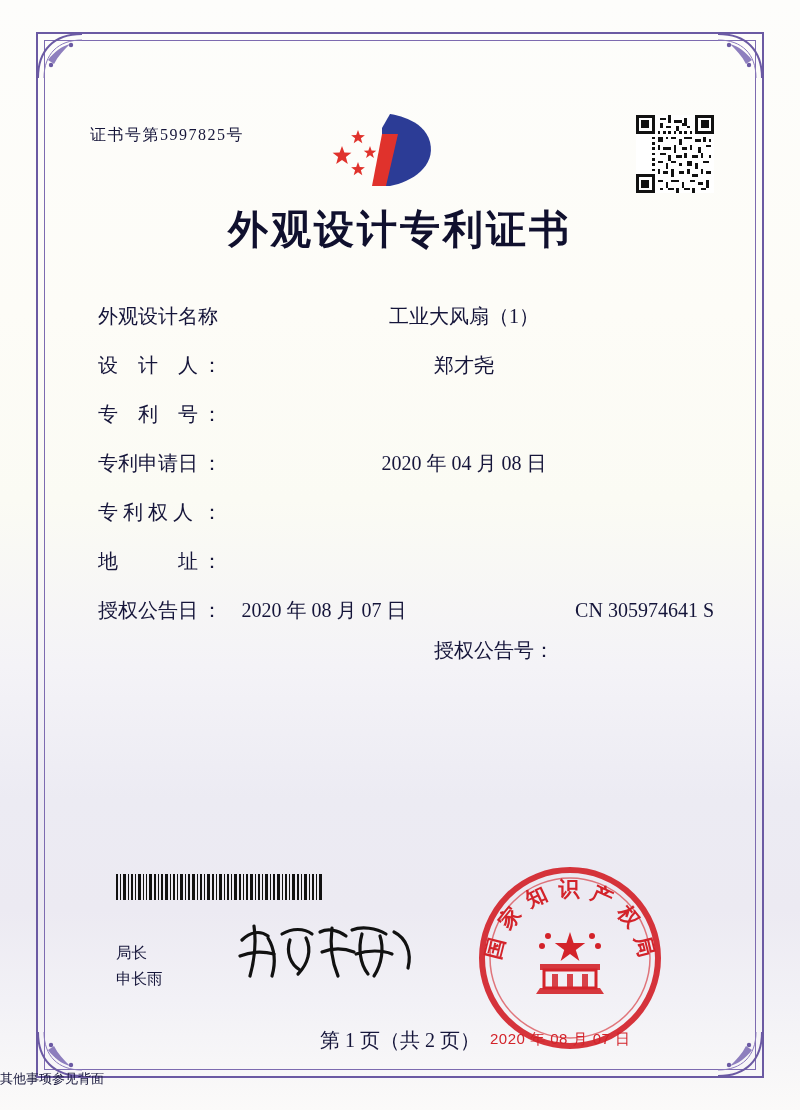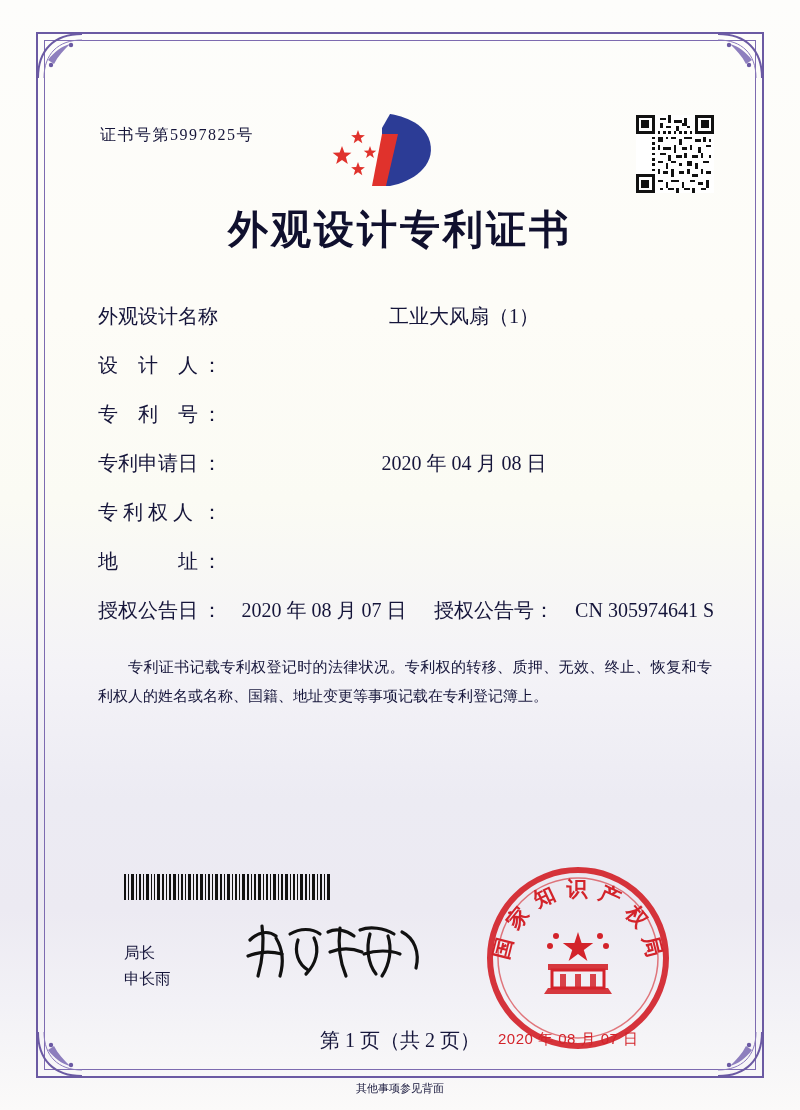--- a/index.html
+++ b/index.html
@@ -73,21 +73,21 @@
     bottom: 60px;
   }
 
   
   .header-row {
     position: relative;
     height: 120px;
   }
   .cert-no {
     position: absolute;
-    left: 20px;
+    left: 10px;
     top: 65px;
     font-size: 16px;
     letter-spacing: 1.5px;
     color: #16163a;
     white-space: nowrap;
   }
   .emblem {
     position: absolute;
     left: 248px;
     top: 48px;
@@ -146,20 +146,21 @@
   }
   .field-row.two-col .field-value {
     flex: 0 0 auto;
     width: 220px;
   }
   .field-label2 {
     flex: 0 0 auto;
     width: 120px;
     text-align: left;
     letter-spacing: 0px;
+    margin-top: 40px;
   }
   .field-value2 {
     flex: 1 1 auto;
     text-align: right;
   }
 
   
   .paragraphs {
     margin-top: 28px;
     padding-left: 18px;
@@ -170,21 +171,21 @@
     color: #15153a;
   }
   .paragraphs p {
     margin: 0 0 2px 0;
     text-indent: 2em;
   }
 
   
   .sig-area {
     position: absolute;
-    left: 34px;
+    left: 26px;
     right: 0;
     top: 718px;
     height: 250px;
   }
   .barcode {
     position: absolute;
     left: 10px;
     top: 96px;
     width: 210px;
     height: 26px;
@@ -234,23 +235,23 @@
     right: 0;
     bottom: -4px;
     text-align: center;
     font-size: 20px;
     color: #15153a;
   }
   .back-note {
     position: absolute;
     left: 0;
     right: 0;
-    bottom: 14px;
-    text-align: center;
-    font-size: 11px;
+    bottom: 22px;
+    text-align: left;
+    font-size: 13px;
     color: #15153a;
   }
 </style>
 </head>
 <body>
 
 <div class="page">
 
   <div class="border-outer"></div>
   <div class="border-inner"></div>
@@ -424,20 +425,21 @@
 
       <div class="field-row">
         <span class="field-label">外观设计名称</span>
         <span class="field-colon">：</span>
         <span class="field-value">工业大风扇（1）</span>
       </div>
 
       <div class="field-row">
         <span class="field-label">设　计　人</span>
         <span class="field-colon">：</span>
+        <span class="field-value">郑才尧</span>
       </div>
 
       <div class="field-row">
         <span class="field-label">专　利　号</span>
         <span class="field-colon">：</span>
       </div>
 
       <div class="field-row">
         <span class="field-label">专利申请日</span>
         <span class="field-colon">：</span>
@@ -457,21 +459,20 @@
       <div class="field-row two-col">
         <span class="field-label">授权公告日</span>
         <span class="field-colon">：</span>
         <span class="field-value">2020 年 08 月 07 日</span>
         <span class="field-label2">授权公告号：</span>
         <span class="field-value2">CN 305974641 S</span>
       </div>
     </div>
 
     <div class="paragraphs">
-      <p>专利证书记载专利权登记时的法律状况。专利权的转移、质押、无效、终止、恢复和专利权人的姓名或名称、国籍、地址变更等事项记载在专利登记簿上。</p>
     </div>
 
     <div class="sig-area">
 
       <div class="barcode">
         <svg viewBox="0 0 210 26" shape-rendering="crispEdges">
           <rect width="210" height="26" fill="#ffffff" opacity="0"></rect>
           <g fill="#111111">
             <rect x="0" y="0" width="2" height="26"></rect>
               <rect x="4" y="0" width="1" height="26"></rect>

